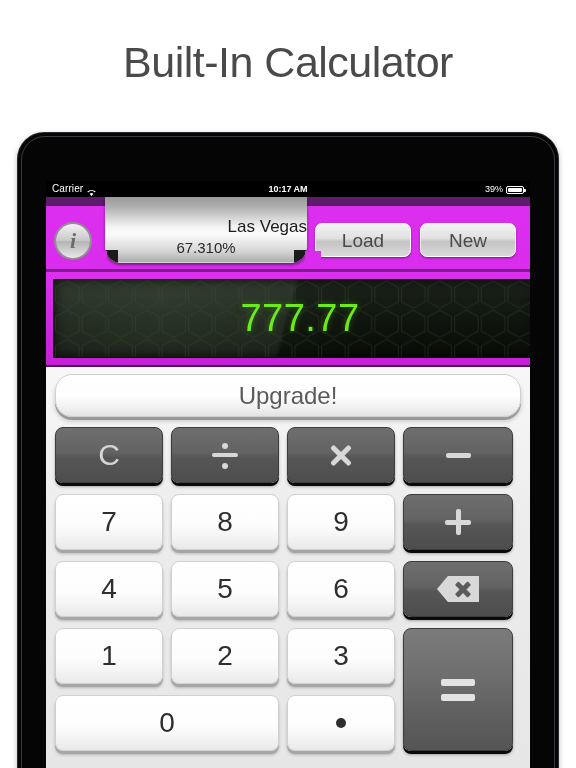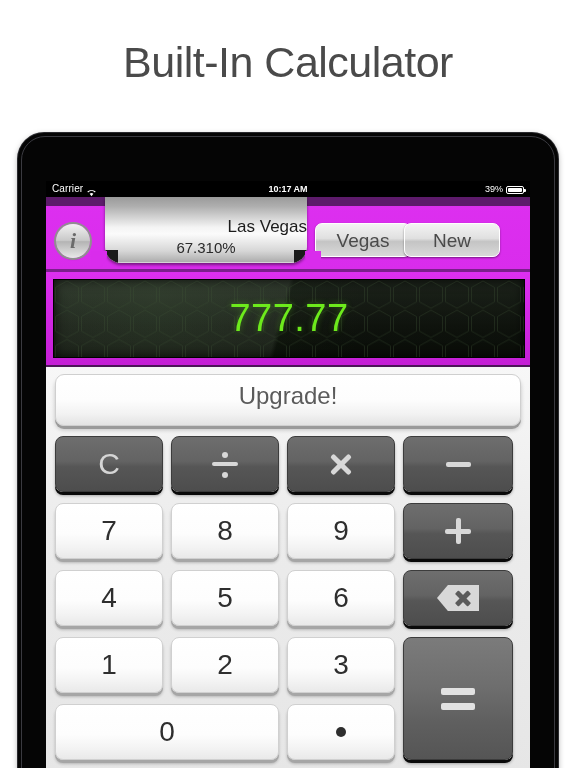--- a/index.html
+++ b/index.html
@@ -196,21 +196,21 @@
     border: 1px solid #ffffff;
     box-shadow: 0 1px 2px rgba(0,0,0,0.45);
     color: #4a4a4a;
     font-size: 19px;
     line-height: 33px;
     text-align: center;
     cursor: pointer;
     box-sizing: border-box;
   }
   .tb-load { left: 269px; width: 96px; }
-  .tb-new  { left: 358px; width: 96px; }
+  .tb-new  { left: 374px; width: 96px; }
 
   
   .display-wrap {
     position: relative;
     height: 95px;
     background: linear-gradient(#dd2ff0 0%, #c51fd6 100%);
     padding: 7px 7px 9px 7px;
     box-sizing: border-box;
     border-bottom: 2px solid #4d1659;
   }
@@ -220,20 +220,21 @@
     background:
       linear-gradient(105deg, rgba(255,255,255,0.055) 0%, rgba(255,255,255,0.055) 48%, rgba(0,0,0,0.18) 49%, rgba(0,0,0,0.18) 100%),
       radial-gradient(circle at 22% 30%, rgba(70,110,60,0.18) 0%, rgba(0,0,0,0) 55%),
       linear-gradient(#222a20 0%, #121710 60%, #0b0f09 100%);
     border: 1px solid #000000;
     box-shadow: inset 0 0 12px rgba(0,0,0,0.8);
     overflow: hidden;
     display: flex;
     align-items: center;
     justify-content: center;
+    padding-left: 11px;
   }
   .hexgrid {
     position: absolute;
     left: 0; top: 0; width: 100%; height: 100%;
     opacity: 0.35;
     pointer-events: none;
   }
   .display-value {
     position: relative;
     z-index: 2;
@@ -249,22 +250,22 @@
   .keypad {
     position: relative;
     height: 408px;
     background: linear-gradient(#f7f7f7 0%, #ececec 40%, #e6e6e6 100%);
     padding: 7px 9px;
     box-sizing: border-box;
   }
 
   .upgrade-btn {
     width: 100%;
-    height: 52px;
-    border-radius: 9px;
+    height: 43px;
+    border-radius: 17px;
     background: linear-gradient(#ffffff 0%, #fdfdfd 50%, #f2f2f2 78%, #e3e3e3 100%);
     border: 1px solid #cfcfcf;
     box-shadow: 0 3px 0 #9a9a9a, 0 4px 4px rgba(0,0,0,0.2);
     color: #5b5b5b;
     font-size: 24px;
     line-height: 41px;
     text-align: center;
     box-sizing: border-box;
     cursor: pointer;
   }
@@ -381,21 +382,21 @@
 
     <div class="info-btn">i</div>
 
     <div class="location-tab">
       <div class="loc-name">Las Vegas</div>
       <div class="loc-rate">67.310%</div>
     </div>
     <div class="tab-curve-l"></div>
     <div class="tab-curve-r"></div>
 
-    <div class="tb-btn tb-load">Vegas</div>
+    <div class="tb-btn tb-load">Load</div>
     <div class="tb-btn tb-new">New</div>
   </div>
 
   <div class="display-wrap">
     <div class="display">
       <svg class="hexgrid" width="470" height="79" viewBox="0 0 470 79" preserveAspectRatio="none">
         <defs>
           <pattern id="hx" width="26" height="30" patternUnits="userSpaceOnUse">
             <path d="M13 1 L24.5 7.5 L24.5 22.5 L13 29 L1.5 22.5 L1.5 7.5 Z" fill="none" stroke="#3e5236" stroke-width="1"></path>
           </pattern>

